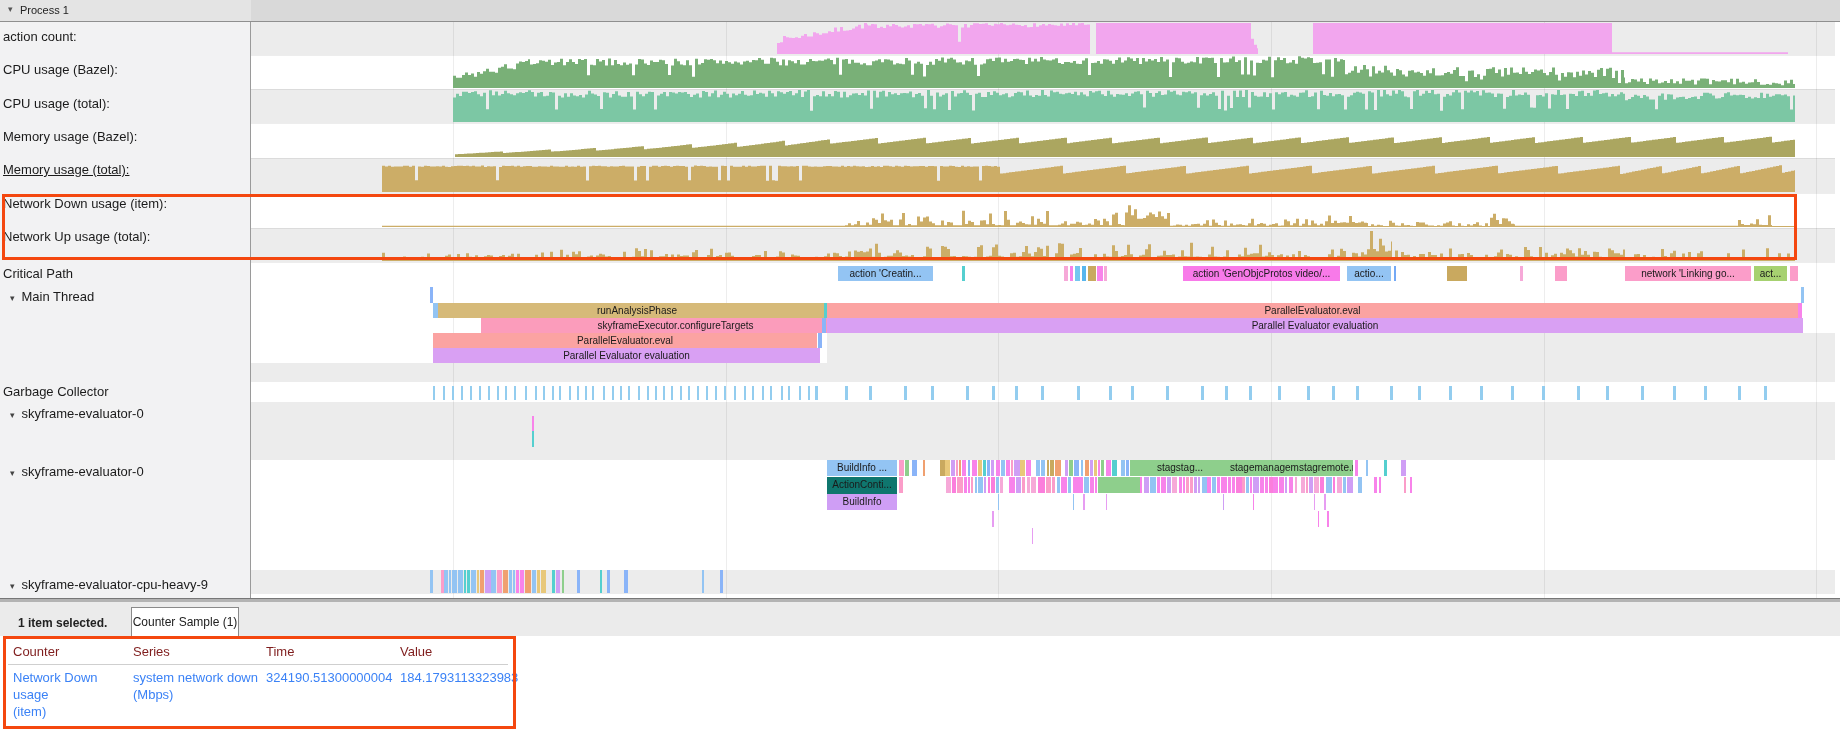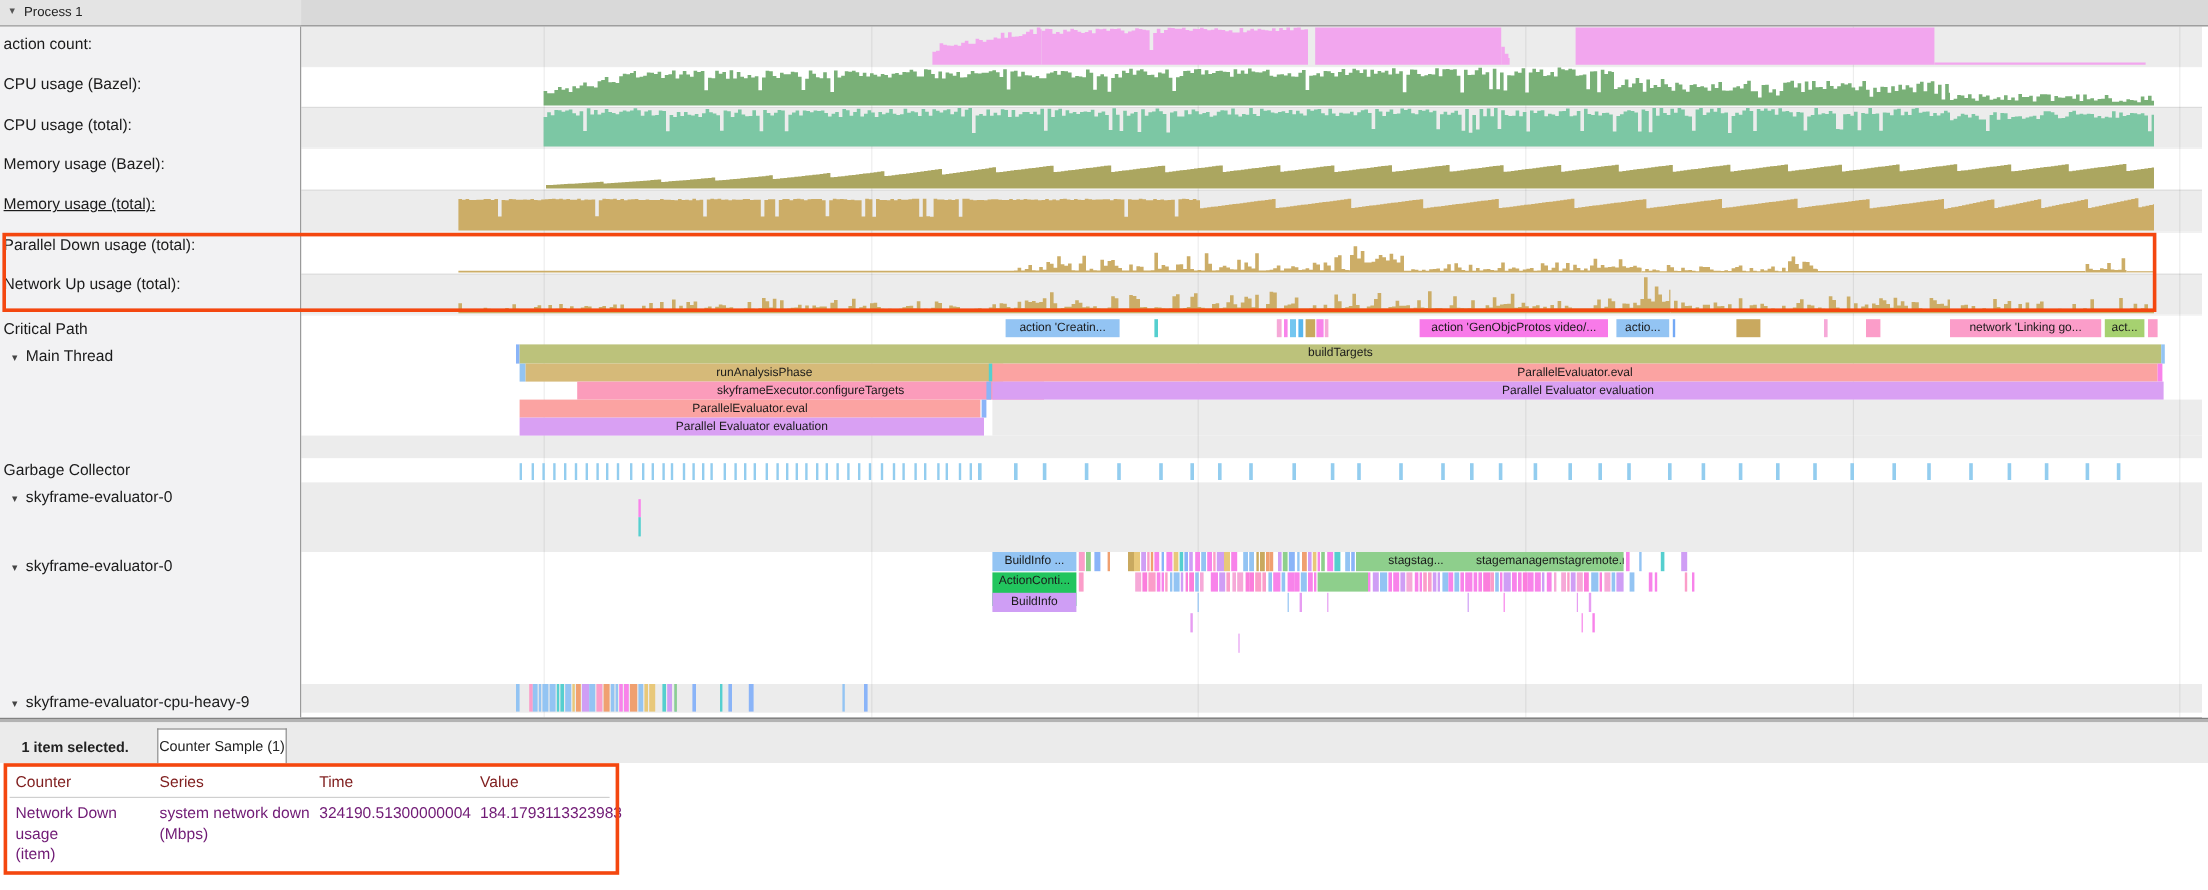--- a/index.html
+++ b/index.html
@@ -15,21 +15,21 @@
   .trackLabel .arr{font-size:9px;color:#444;margin-right:7px;}
   .slice{position:absolute;overflow:hidden;font-size:10px;color:#1a1a1a;text-align:center;white-space:nowrap;box-sizing:border-box;}
   .annotationBox{position:absolute;border:3px solid #f4470f;box-sizing:border-box;z-index:40;background:transparent;pointer-events:none;}
   #bottomPanel{position:absolute;left:0;top:598px;width:1840px;height:144px;background:#fff;}
   #panelDivider{position:absolute;left:0;top:0;width:1840px;height:4px;background:#b3b3b3;border-top:1px solid #777;box-sizing:border-box;}
   #tabStrip{position:absolute;left:0;top:4px;width:1840px;height:34px;background:#ebebeb;}
   #statusText{position:absolute;left:18px;top:14px;font-size:12px;font-weight:bold;color:#222;}
   #sampleTab{position:absolute;left:131px;top:5px;width:108px;height:30px;background:#fff;border:1px solid #8a8a8a;border-bottom:none;box-sizing:border-box;text-align:center;font-size:12px;color:#222;line-height:28px;}
   #tableArea{position:absolute;left:0;top:38px;width:1840px;height:106px;background:#fff;}
   .th{position:absolute;top:8px;font-size:13px;font-weight:normal;color:#7f1d1d;}
-  .td{position:absolute;font-size:13px;color:#701a75;line-height:17px;}
+  .td{position:absolute;font-size:13px;color:#3b82f6;line-height:17px;}
   #headerRule{position:absolute;left:8px;top:28px;width:500px;height:1px;background:#cfcfcf;}
   #rightGutter{position:absolute;right:0;top:0;width:5px;height:598px;background:#fff;z-index:25;}
 </style>
 </head>
 <body>
 
 <div id="app">
   <div id="tracks">
       <div style="position: absolute; left: 251px; top: 22px; width: 1589px; height: 33px; background: rgb(236, 236, 236);"></div>
       <div style="position: absolute; left: 251px; top: 55px; width: 1589px; height: 34px; background: rgb(255, 255, 255);"></div>
@@ -166,21 +166,20 @@
       <div class="slice" style="position: absolute; left: 1183px; top: 266px; width: 157px; height: 15px; background: rgb(248, 122, 233); line-height: 15px;">action 'GenObjcProtos video/...</div>
       <div class="slice" style="position: absolute; left: 1347px; top: 266px; width: 44px; height: 15px; background: rgb(147, 196, 243); line-height: 15px;">actio...</div>
       <div class="slice" style="position: absolute; left: 1394px; top: 266px; width: 2px; height: 15px; background: rgb(116, 169, 245); line-height: 15px;"></div>
       <div class="slice" style="position: absolute; left: 1447px; top: 266px; width: 20px; height: 15px; background: rgb(201, 169, 95); line-height: 15px;"></div>
       <div class="slice" style="position: absolute; left: 1520px; top: 266px; width: 3px; height: 15px; background: rgb(246, 169, 216); line-height: 15px;"></div>
       <div class="slice" style="position: absolute; left: 1555px; top: 266px; width: 12px; height: 15px; background: rgb(251, 157, 201); line-height: 15px;"></div>
       <div class="slice" style="position: absolute; left: 1625px; top: 266px; width: 126px; height: 15px; background: rgb(251, 157, 201); line-height: 15px;">network 'Linking go...</div>
       <div class="slice" style="position: absolute; left: 1754px; top: 266px; width: 33px; height: 15px; background: rgb(166, 209, 112); line-height: 15px;">act...</div>
       <div class="slice" style="position: absolute; left: 1790px; top: 266px; width: 8px; height: 15px; background: rgb(251, 157, 201); line-height: 15px;"></div>
       <div class="slice" style="position: absolute; left: 430px; top: 287px; width: 3px; height: 16px; background: rgb(138, 180, 248); line-height: 16px;"></div>
-      <div class="slice" style="position: absolute; left: 433px; top: 287px; width: 1368px; height: 16px; background: rgb(188, 194, 123); line-height: 16px;">buildTargets</div>
       <div class="slice" style="position: absolute; left: 1801px; top: 287px; width: 3px; height: 16px; background: rgb(147, 196, 243); line-height: 16px;"></div>
       <div class="slice" style="position: absolute; left: 433px; top: 303px; width: 5px; height: 15px; background: rgb(147, 196, 243); line-height: 15px;"></div>
       <div class="slice" style="position: absolute; left: 438px; top: 303px; width: 398px; height: 15px; background: rgb(214, 186, 121); line-height: 15px;">runAnalysisPhase</div>
       <div class="slice" style="position: absolute; left: 824px; top: 303px; width: 3px; height: 15px; background: rgb(85, 207, 207); line-height: 15px;"></div>
       <div class="slice" style="position: absolute; left: 827px; top: 303px; width: 971px; height: 15px; background: rgb(251, 163, 162); line-height: 15px;">ParallelEvaluator.eval</div>
       <div class="slice" style="position: absolute; left: 1798px; top: 303px; width: 4px; height: 15px; background: rgb(248, 131, 234); line-height: 15px;"></div>
       <div class="slice" style="position: absolute; left: 433px; top: 318px; width: 389px; height: 15px; background: rgb(251, 156, 187); line-height: 15px; margin-left: 48px;">skyframeExecutor.configureTargets</div>
       <div class="slice" style="position: absolute; left: 822px; top: 318px; width: 4px; height: 15px; background: rgb(138, 180, 248); line-height: 15px;"></div>
       <div class="slice" style="position: absolute; left: 827px; top: 318px; width: 976px; height: 15px; background: rgb(217, 160, 243); line-height: 15px;">Parallel Evaluator evaluation</div>
       <div class="slice" style="position: absolute; left: 433px; top: 333px; width: 384px; height: 15px; background: rgb(251, 163, 162); line-height: 15px;">ParallelEvaluator.eval</div>
@@ -260,21 +259,21 @@
       <div style="position: absolute; left: 1641px; top: 386px; width: 3px; height: 14px; background: rgb(147, 205, 239);"></div>
       <div style="position: absolute; left: 1673px; top: 386px; width: 3px; height: 14px; background: rgb(147, 205, 239);"></div>
       <div style="position: absolute; left: 1704px; top: 386px; width: 3px; height: 14px; background: rgb(147, 205, 239);"></div>
       <div style="position: absolute; left: 1738px; top: 386px; width: 3px; height: 14px; background: rgb(147, 205, 239);"></div>
       <div style="position: absolute; left: 1764px; top: 386px; width: 3px; height: 14px; background: rgb(147, 205, 239);"></div>
       <div class="slice" style="position: absolute; left: 532px; top: 416px; width: 2px; height: 15px; background: rgb(248, 131, 234); line-height: 15px;"></div>
       <div class="slice" style="position: absolute; left: 532px; top: 431px; width: 2px; height: 16px; background: rgb(85, 207, 207); line-height: 16px;"></div>
       <div class="slice" style="position: absolute; left: 827px; top: 460px; width: 70px; height: 16px; background: rgb(147, 196, 243); line-height: 16px;">BuildInfo ...</div>
       <div class="slice" style="position: absolute; left: 1130px; top: 460px; width: 100px; height: 16px; background: rgb(142, 207, 140); line-height: 16px;">stagstag...</div>
       <div class="slice" style="position: absolute; left: 1230px; top: 460px; width: 123px; height: 16px; background: rgb(142, 207, 140); line-height: 16px;">stagemanagemstagremote.remot...</div>
-      <div class="slice" style="position: absolute; left: 827px; top: 477px; width: 70px; height: 28px; background: #22c55e; line-height: 16px;">ActionConti...</div>
+      <div class="slice" style="position: absolute; left: 827px; top: 477px; width: 70px; height: 28px; background: #0f766e; line-height: 16px;">ActionConti...</div>
       <div class="slice" style="position: absolute; left: 1098px; top: 477px; width: 42px; height: 16px; background: rgb(142, 207, 140); line-height: 16px;"></div>
       <div class="slice" style="position: absolute; left: 827px; top: 494px; width: 70px; height: 16px; background: rgb(207, 158, 245); line-height: 16px;">BuildInfo</div>
       <div style="position: absolute; left: 899px; top: 460px; width: 4.5px; height: 16px; background: rgb(251, 157, 201);"></div>
       <div style="position: absolute; left: 904.9px; top: 460px; width: 4px; height: 16px; background: rgb(142, 207, 140);"></div>
       <div style="position: absolute; left: 912.3px; top: 460px; width: 4.5px; height: 16px; background: rgb(138, 180, 248);"></div>
       <div style="position: absolute; left: 923.1px; top: 460px; width: 2.4px; height: 16px; background: rgb(240, 160, 112);"></div>
       <div style="position: absolute; left: 940px; top: 460px; width: 4.5px; height: 16px; background: rgb(201, 169, 95);"></div>
       <div style="position: absolute; left: 945.1px; top: 460px; width: 4.6px; height: 16px; background: rgb(232, 200, 122);"></div>
       <div style="position: absolute; left: 951px; top: 460px; width: 3.9px; height: 16px; background: rgb(207, 158, 245);"></div>
       <div style="position: absolute; left: 955.5px; top: 460px; width: 2.7px; height: 16px; background: rgb(251, 157, 201);"></div>
@@ -448,21 +447,21 @@
     <span id="procArrow">▾</span>
     <span id="procLabel">Process 1</span>
   </div>
 
   <div id="labelPanel">
       <div class="trackLabel" style="top: 7px; left: 3px;"><span>action count:</span></div>
       <div class="trackLabel" style="top: 40px; left: 3px;"><span>CPU usage (Bazel):</span></div>
       <div class="trackLabel" style="top: 74px; left: 3px;"><span>CPU usage (total):</span></div>
       <div class="trackLabel" style="top: 107px; left: 3px;"><span>Memory usage (Bazel):</span></div>
       <div class="trackLabel" style="top: 140px; left: 3px; text-decoration: underline;"><span>Memory usage (total):</span></div>
-      <div class="trackLabel" style="top: 174px; left: 3px;"><span>Parallel Down usage (total):</span></div>
+      <div class="trackLabel" style="top: 174px; left: 3px;"><span>Network Down usage (item):</span></div>
       <div class="trackLabel" style="top: 207px; left: 3px;"><span>Network Up usage (total):</span></div>
       <div class="trackLabel" style="top: 244px; left: 3px;"><span>Critical Path</span></div>
       <div class="trackLabel" style="top: 267px; left: 10px;"><span class="arr">▾</span><span>Main Thread</span></div>
       <div class="trackLabel" style="top: 362px; left: 3px;"><span>Garbage Collector</span></div>
       <div class="trackLabel" style="top: 384px; left: 10px;"><span class="arr">▾</span><span>skyframe-evaluator-0</span></div>
       <div class="trackLabel" style="top: 442px; left: 10px;"><span class="arr">▾</span><span>skyframe-evaluator-0</span></div>
       <div class="trackLabel" style="top: 555px; left: 10px;"><span class="arr">▾</span><span>skyframe-evaluator-cpu-heavy-9</span></div>
     </div>
 
   <div id="bottomPanel">

